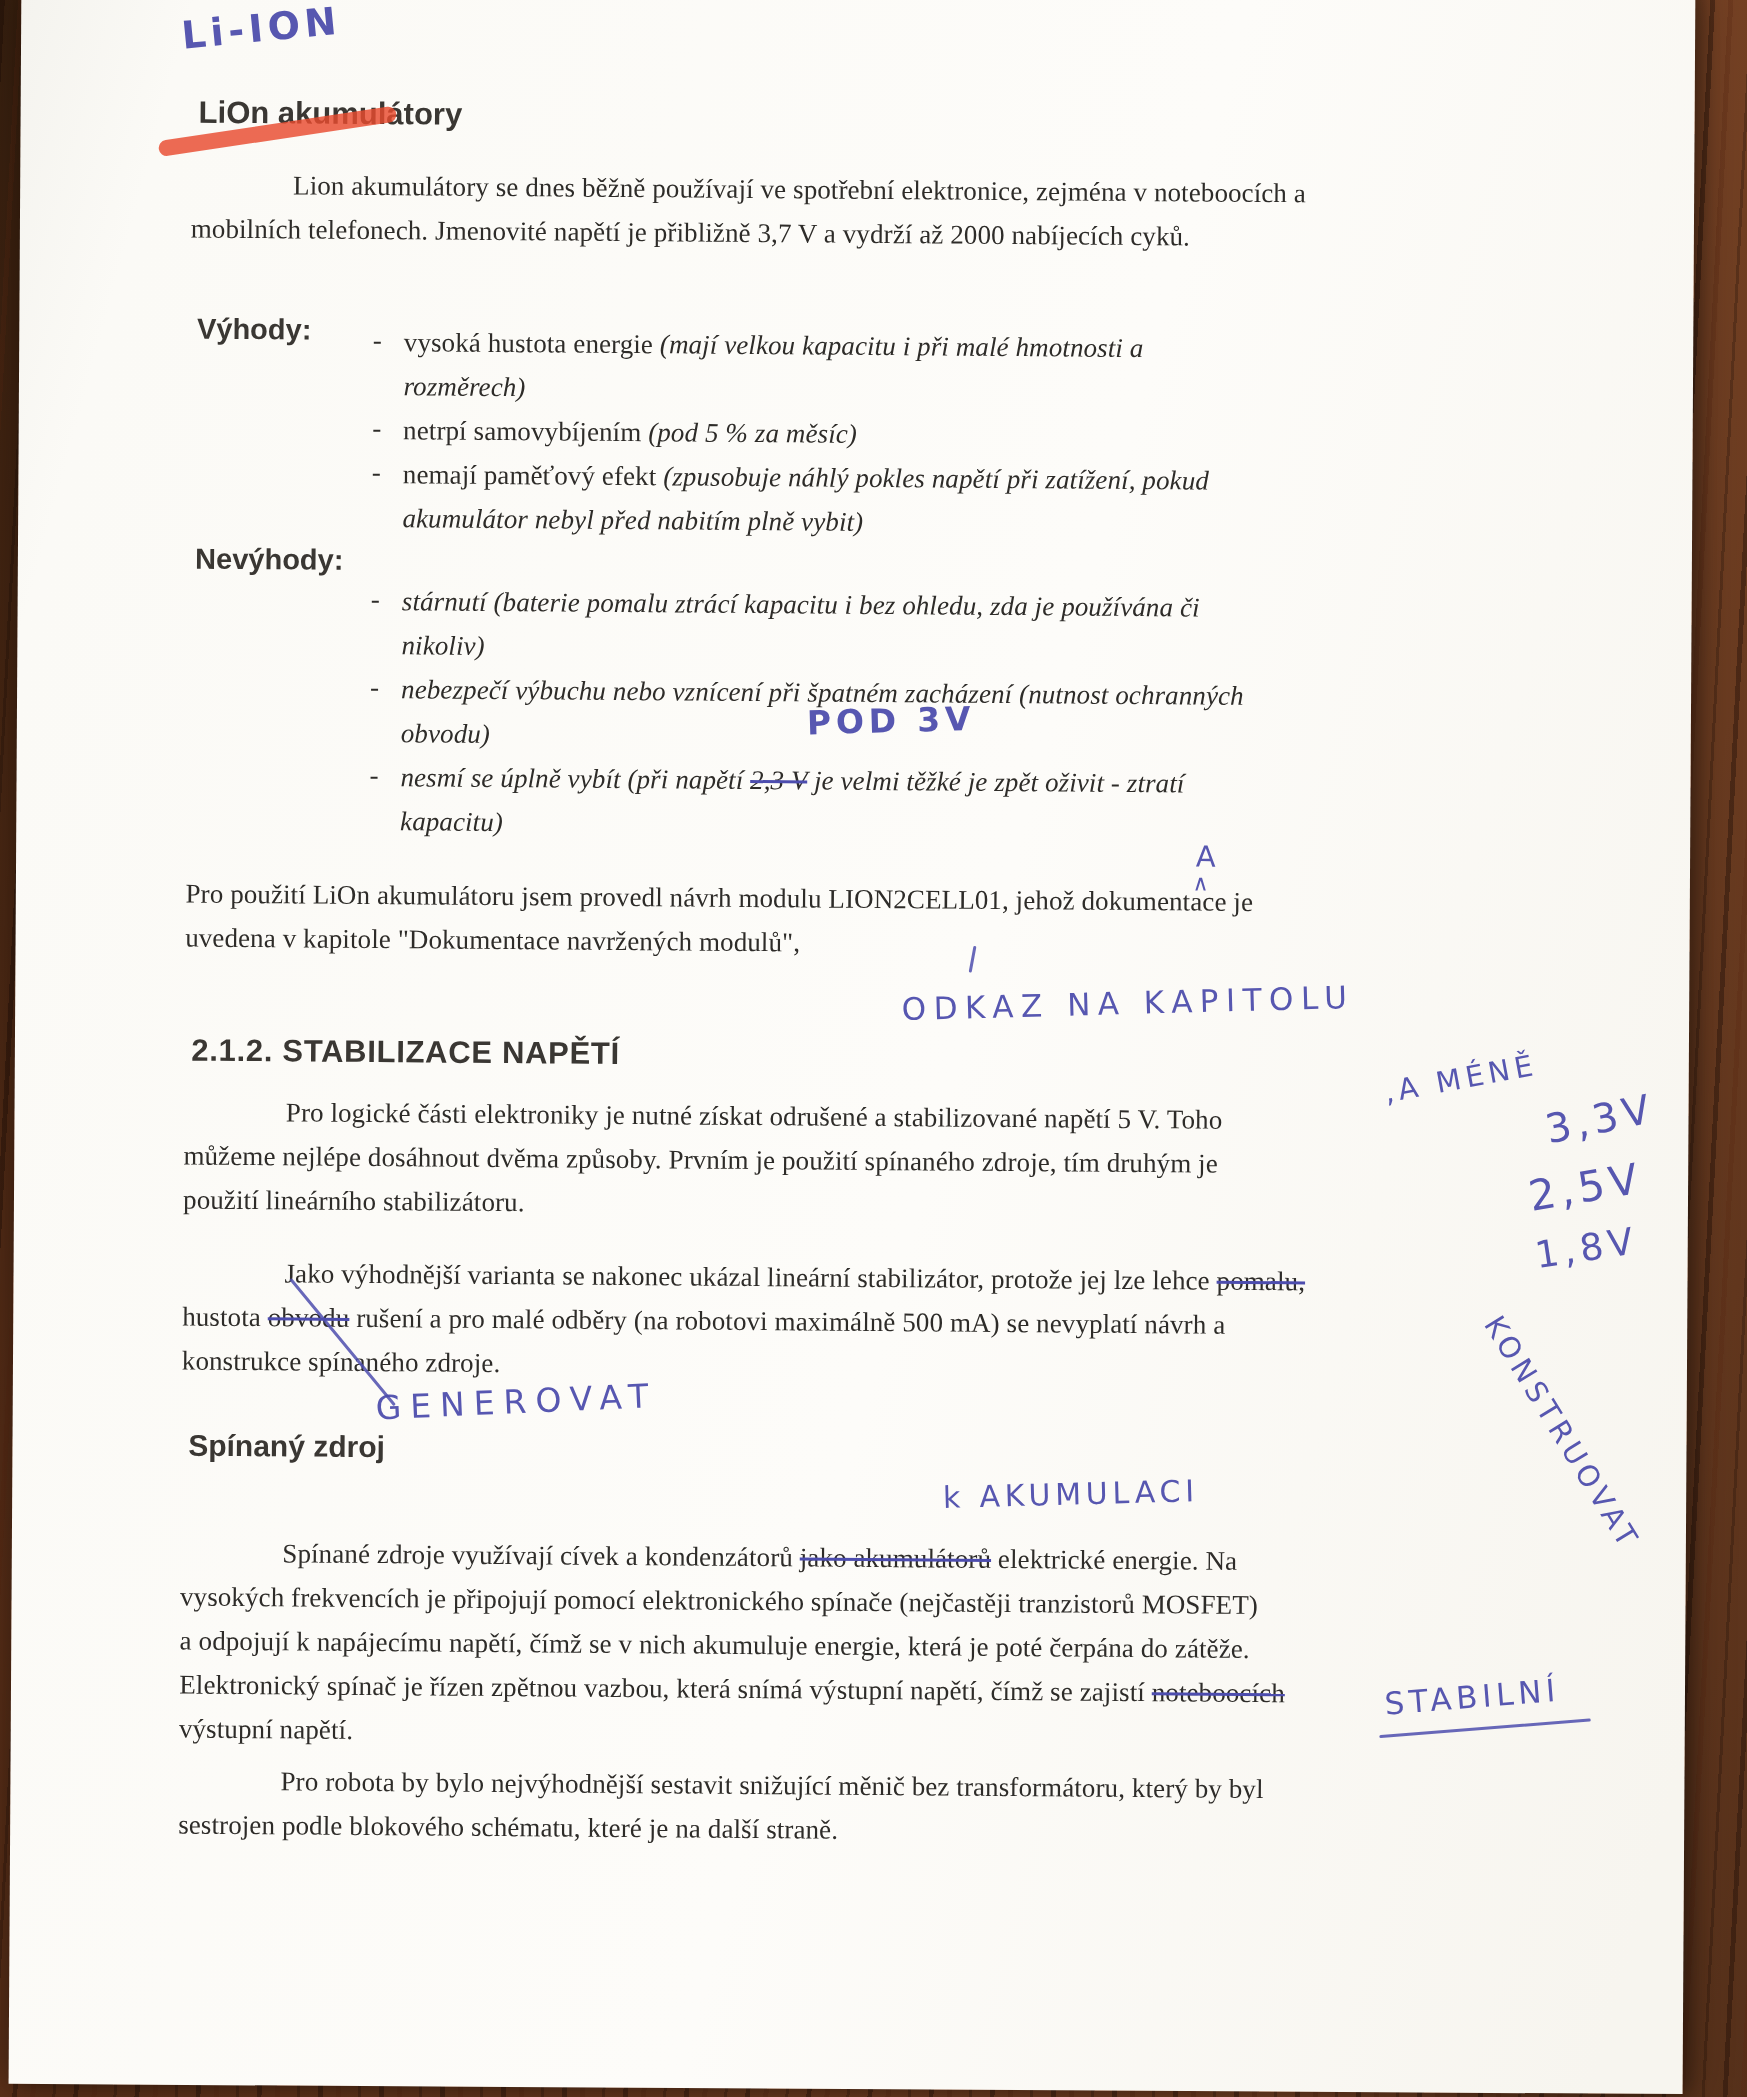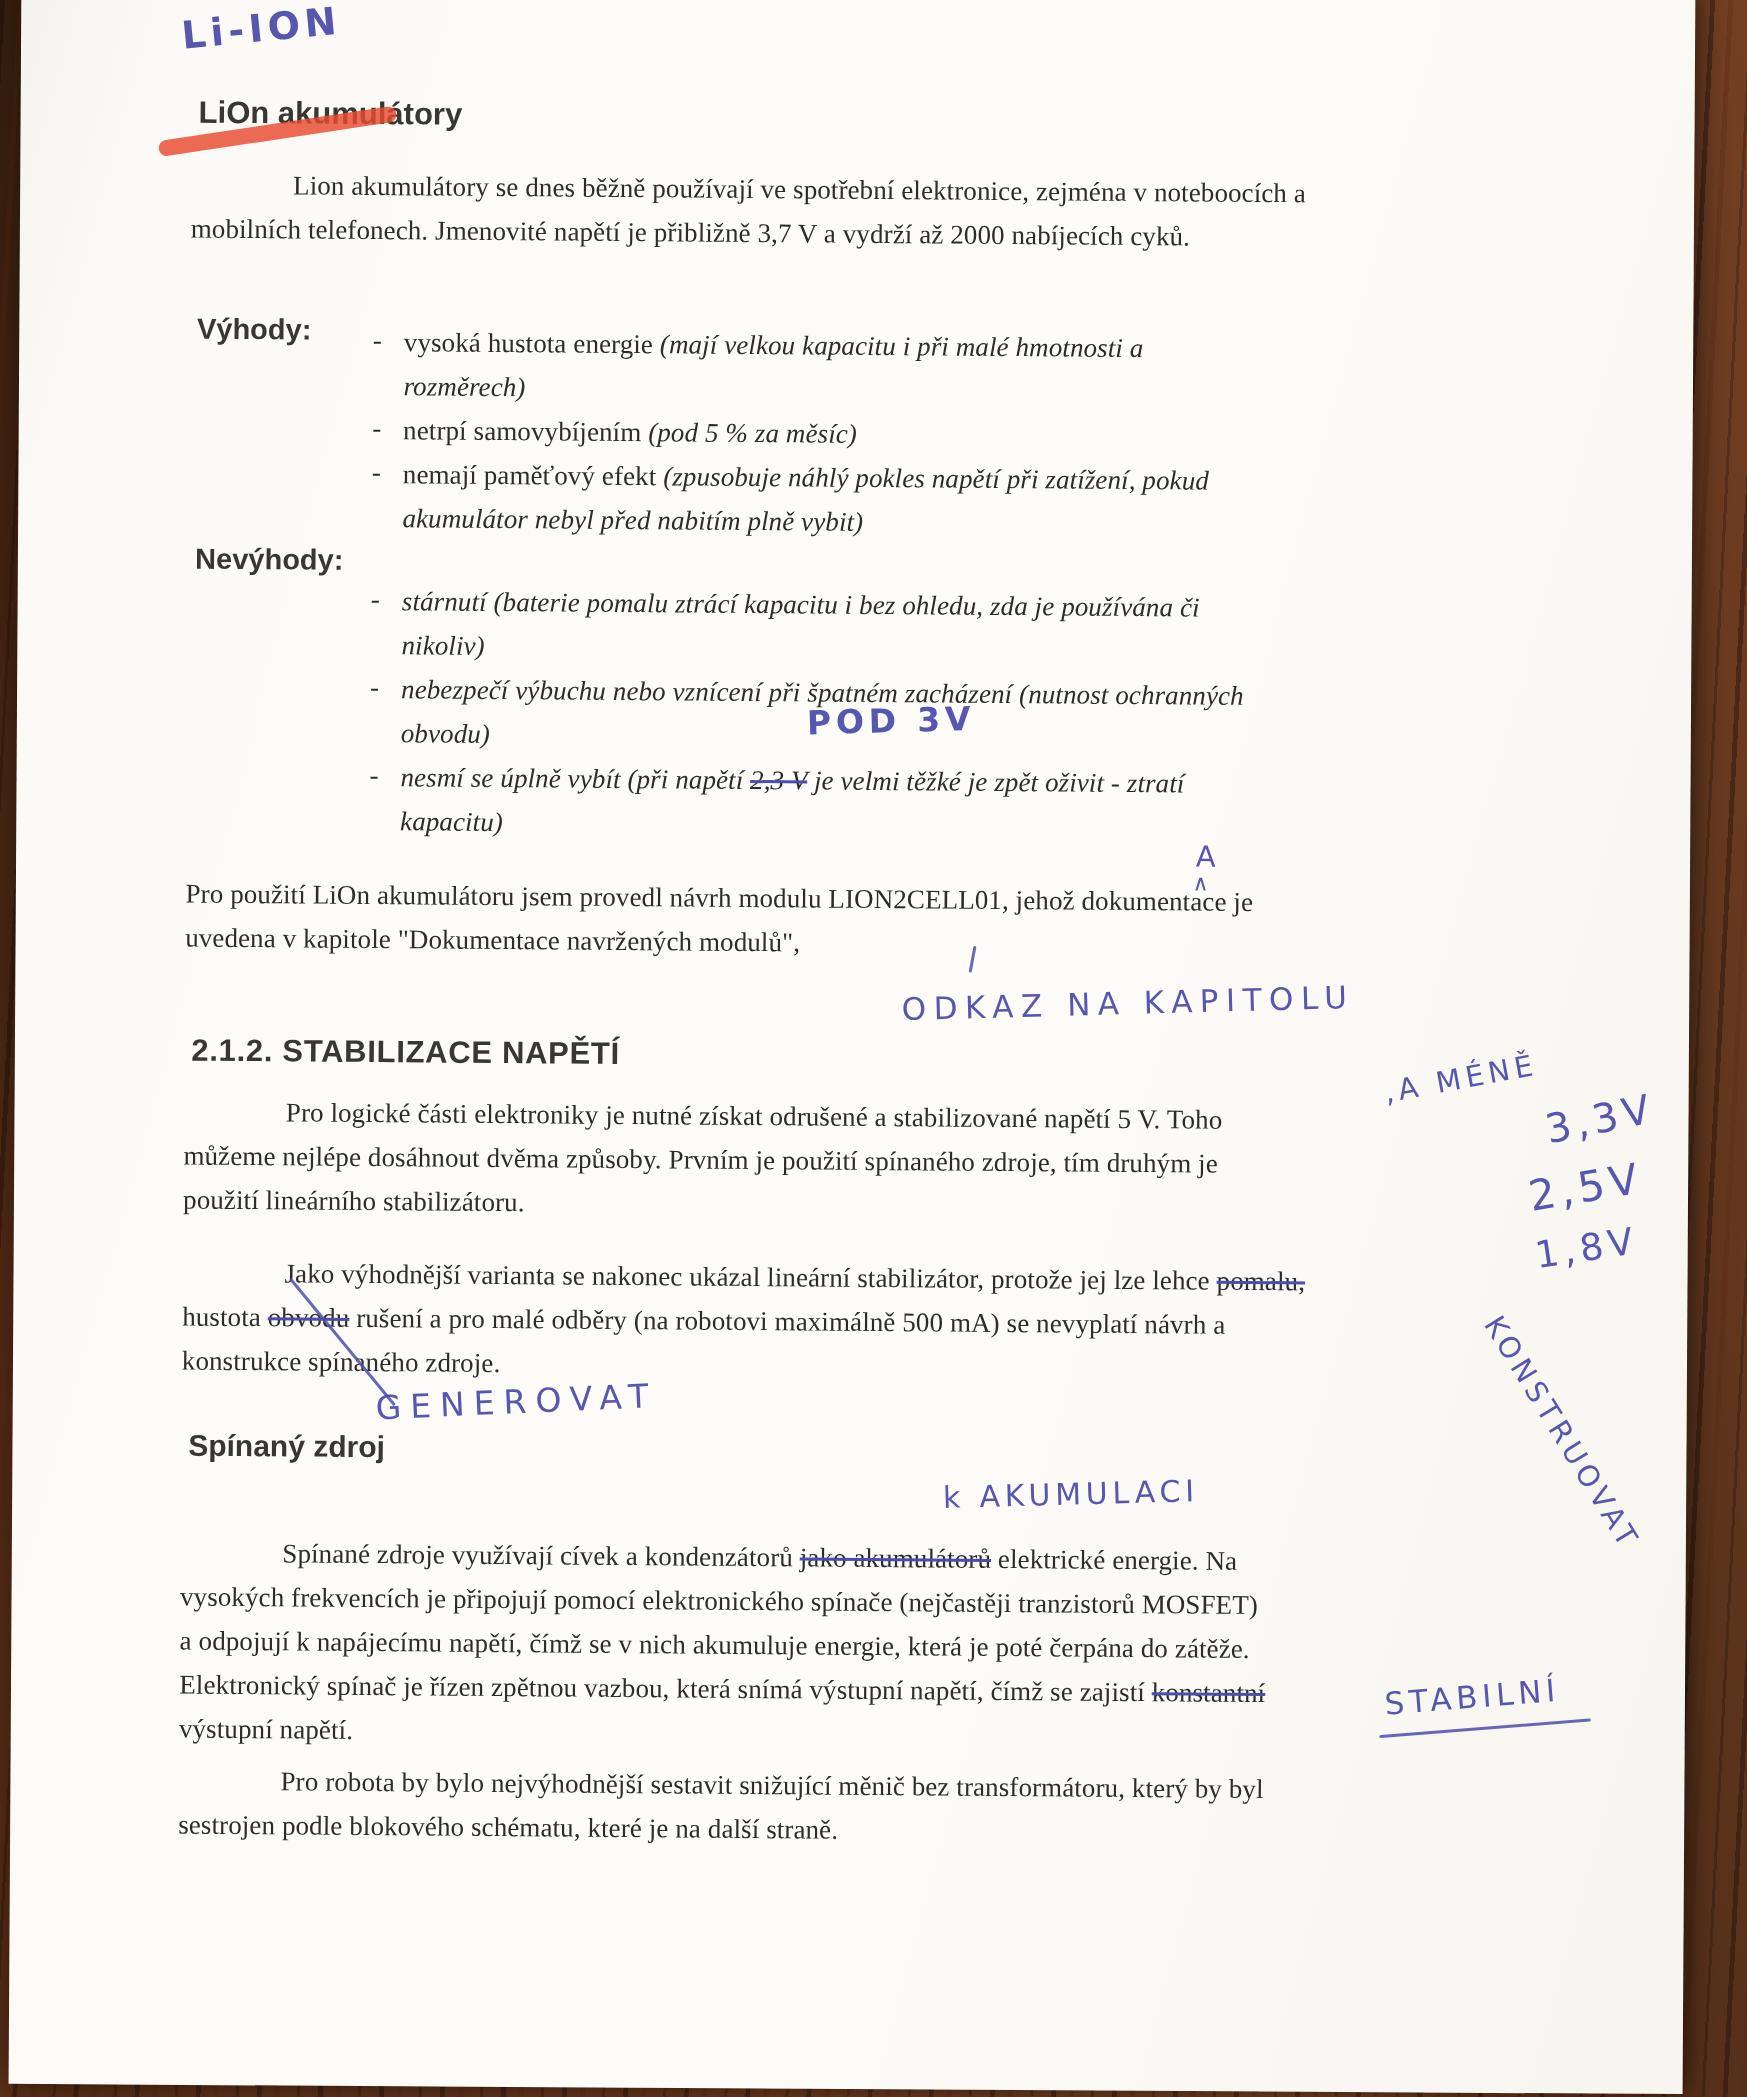--- a/index.html
+++ b/index.html
@@ -161,21 +161,21 @@
   <div class="abs hw" style="left:1510px;top:1305px;font-size:29px;transform:rotate(58deg);transform-origin:0 0;">KONSTRUOVAT</div>
 
   <div class="abs h-sans" style="left:193px;top:1434px;font-size:30px;">Spínaný zdroj</div>
 
   <div class="abs hw" style="left:948px;top:1475px;font-size:30px;transform:rotate(-2deg);">k AKUMULACI</div>
 
   <div class="abs body-text" style="left:186px;top:1536px;">
     <div class="line indent"><span>Spínané zdroje využívají cívek a kondenzátorů </span><span class="ink-strike">jako akumulátorů</span><span> elektrické energie. Na</span></div>
     <div class="line">vysokých frekvencích je připojují pomocí elektronického spínače (nejčastěji tranzistorů MOSFET)</div>
     <div class="line">a odpojují k napájecímu napětí, čímž se v nich akumuluje energie, která je poté čerpána do zátěže.</div>
-    <div class="line"><span>Elektronický spínač je řízen zpětnou vazbou, která snímá výstupní napětí, čímž se zajistí </span><span class="ink-strike">konstantní</span></div>
+    <div class="line"><span>Elektronický spínač je řízen zpětnou vazbou, která snímá výstupní napětí, čímž se zajistí </span><span class="ink-strike">noteboocích</span></div>
     <div class="line">výstupní napětí.</div>
   </div>
 
   <div class="abs hw" style="left:1391px;top:1674px;font-size:31px;transform:rotate(-5deg);">STABILNÍ</div>
   <div class="abs stroke" style="left:1386px;top:1722px;width:212px;height:2.7px;transform:rotate(-5deg);"></div>
 
   <div class="abs body-text" style="left:186px;top:1764px;">
     <div class="line indent">Pro robota by bylo nejvýhodnější sestavit snižující měnič bez transformátoru, který by byl</div>
     <div class="line">sestrojen podle blokového schématu, které je na další straně.</div>
   </div>

